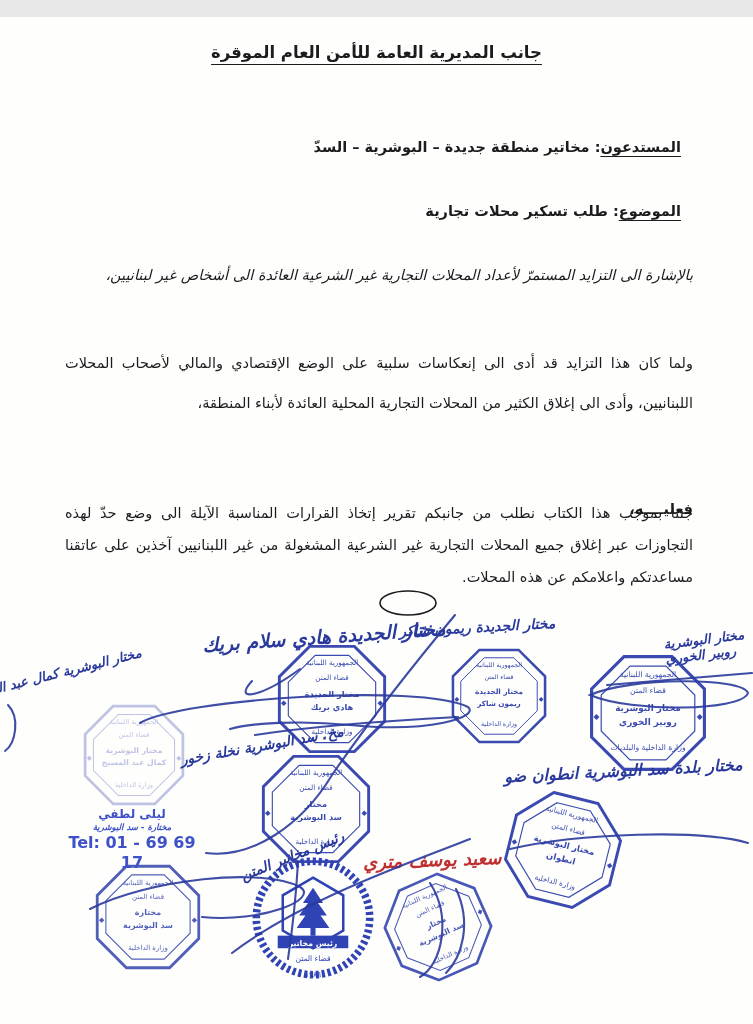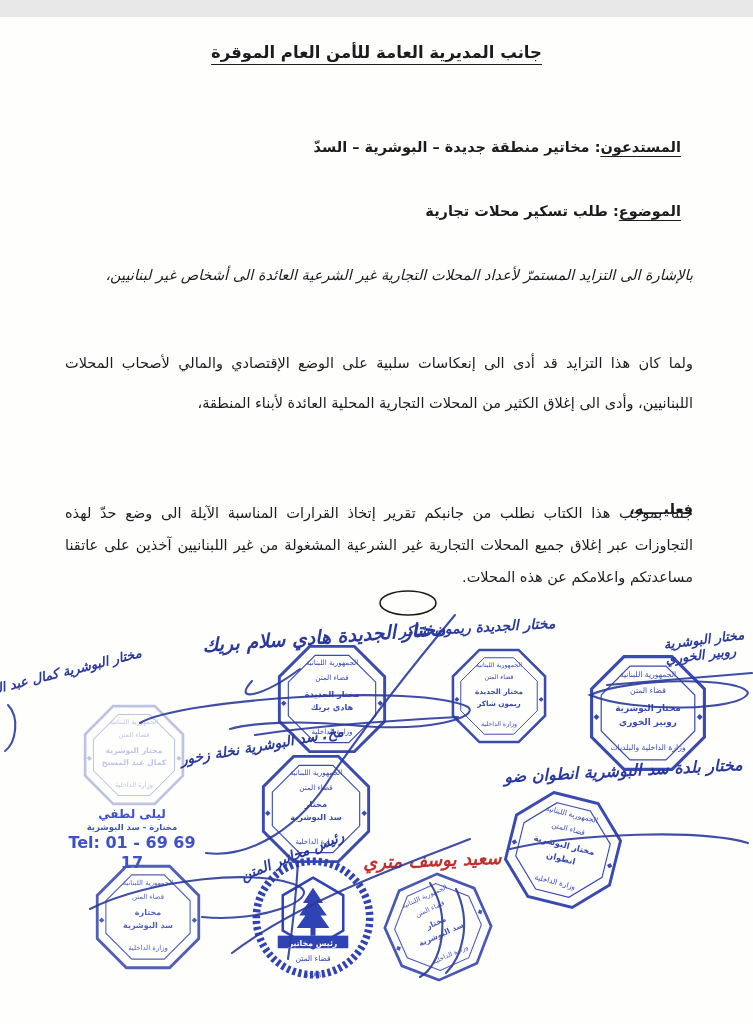--- a/index.html
+++ b/index.html
@@ -48,21 +48,21 @@
   .h-nakhle{right:410px;top:706px;font-size:14px;transform:rotate(-10deg);}
   .h-antoun{right:10px;top:738px;font-size:16px;transform:rotate(-3deg);letter-spacing:1px;}
   .h-rais{right:410px;top:810px;font-size:14px;transform:rotate(-22deg);}
   .h-said{right:252px;top:830px;font-size:18px;color:#c03030;transform:rotate(-2deg);letter-spacing:1px;}
   
   .rect-stamp{
     position:absolute;left:66px;top:790px;width:132px;text-align:center;
     color:#3f51c8;line-height:1.25;
   }
   .rect-stamp .nm{font-size:12px;font-weight:bold;}
-  .rect-stamp .tt{font-size:8.5px;font-weight:bold;}
+  .rect-stamp .tt{font-size:8.5px;font-weight:bold;font-style:italic;}
   .rect-stamp .tl{font-size:16px;font-weight:bold;direction:ltr;}
   
   .ink{position:absolute;left:0;top:0;width:753px;height:1024px;pointer-events:none;}
   .ink path{fill:none;stroke:#2a3a9c;stroke-width:2.1;stroke-linecap:round;opacity:.9;}
 </style>
 </head>
 <body>
 
 <div class="page">
 

